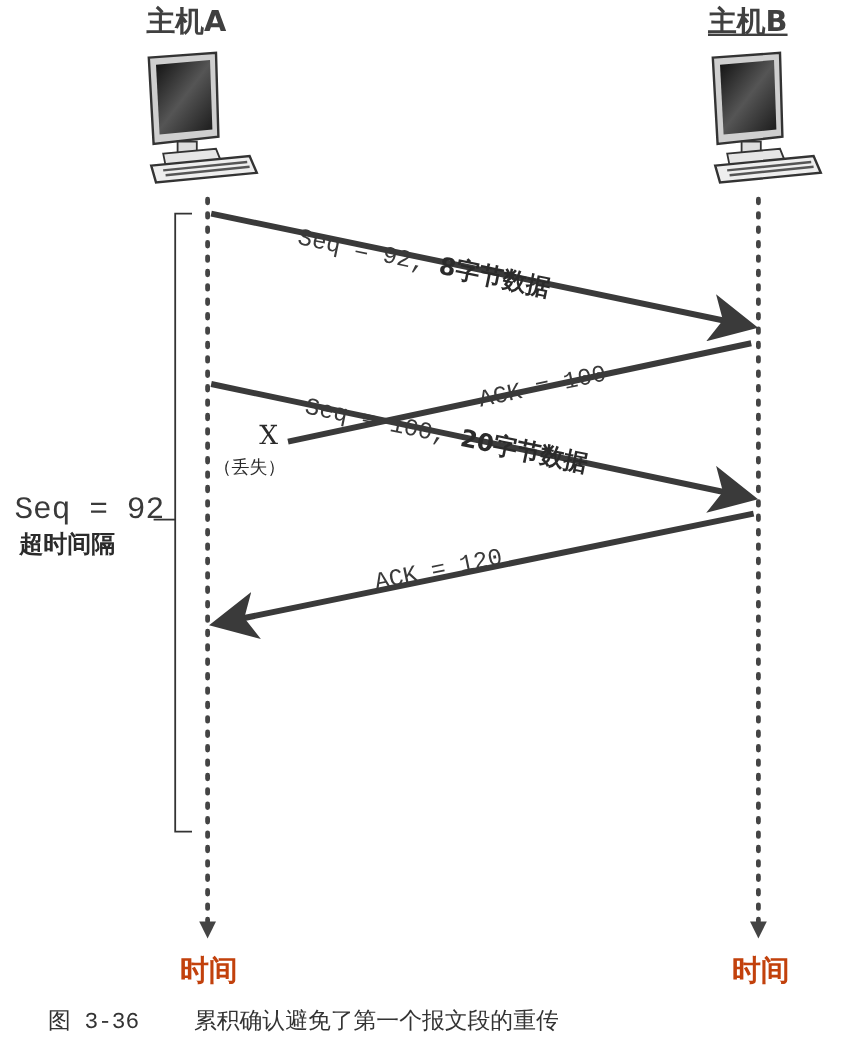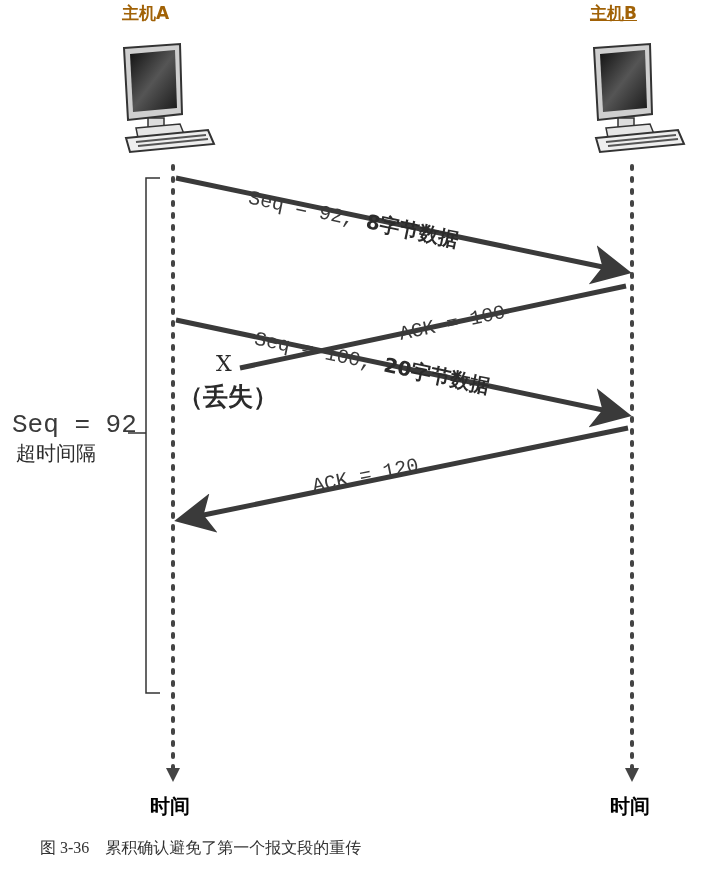--- a/index.html
+++ b/index.html
@@ -1,21 +1,21 @@
 <!DOCTYPE html>
 <html><head>
 <meta charset="utf-8">
 <style>
   html, body { margin: 0; padding: 0; background: #ffffff; }
   body { width: 701px; height: 882px; position: relative; overflow: hidden;
          font-family: "DejaVu Sans", sans-serif; color: #2a2a2a; }
   .abs { position: absolute; }
-  .host-label { font-size: 17px; font-weight: bold; letter-spacing: 0px; color: #a16207; }
-  .time-label { font-size: 20px; font-weight: bold; color: #000000; }
-  .caption { font-family: Liberation Serif, serif; font-size: 16px; color: #333; white-space: pre; }
+  .host-label { font-size: 24px; font-weight: bold; letter-spacing: 0px; color: #404040; }
+  .time-label { font-size: 24px; font-weight: bold; color: #c2410c; }
+  .caption { font-family: Liberation Mono, monospace; font-size: 19px; color: #333; white-space: pre; }
   .mono { font-family: "Liberation Mono", monospace; font-size: 20px; color: #3a3a3a; white-space: pre; }
   .rot { transform-origin: left bottom; white-space: pre; }
   .cn-bold { font-family: "DejaVu Sans", sans-serif; font-weight: bold; font-size: 20px; color: #2b2b2b; }
   svg { position: absolute; left: 0; top: 0; }
 </style>
 </head>
 <body>
 
 <div class="abs host-label" style="left:122px; top:2px;">主机A</div>
 <div class="abs" style="left:122px; top:42px; width:100px; height:112px;">
@@ -91,21 +91,21 @@
 
 <div class="abs rot" style="left:242px; top:303px; transform: rotate(11.8deg);">
   <span class="mono">Seq = 100, </span><span class="cn-bold">20字节数据</span>
 </div>
 
 <div class="abs rot" style="left:305px; top:458px; transform: rotate(-11.5deg);">
   <span class="mono">ACK = 120</span>
 </div>
 
 <div class="abs" style="left:216px; top:351px; font-family:'DejaVu Serif', serif; font-size:22px; color:#2b2b2b;">X</div>
-<div class="abs" style="left:178px; top:380px; font-size:25px; font-weight:bold; color:#2b2b2b;">（丢失）</div>
+<div class="abs" style="left:178px; top:380px; font-size:15px; font-weight:normal; color:#2b2b2b;">（丢失）</div>
 
 <div class="abs mono" style="left:12px; top:410px; font-size:26px;">Seq = 92</div>
-<div class="abs" style="left:16px; top:440px; font-size:20px; font-weight:normal; color:#2b2b2b;">超时间隔</div>
+<div class="abs" style="left:16px; top:440px; font-size:20px; font-weight:bold; color:#2b2b2b;">超时间隔</div>
 
 <div class="abs time-label" style="left:150px; top:793px;">时间</div>
 <div class="abs time-label" style="left:610px; top:793px;">时间</div>
 
 <div class="abs caption" style="left:40px; top:838px;"><span>图 3-36</span>    <span>累积确认避免了第一个报文段的重传</span></div>
 
 </body></html>

